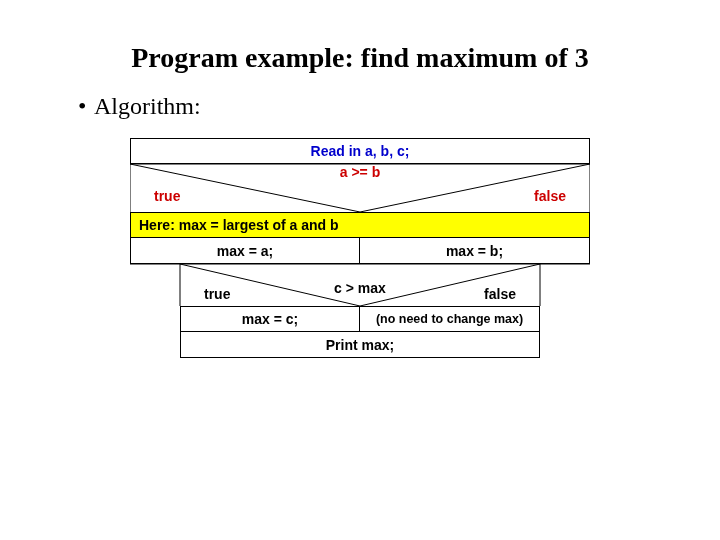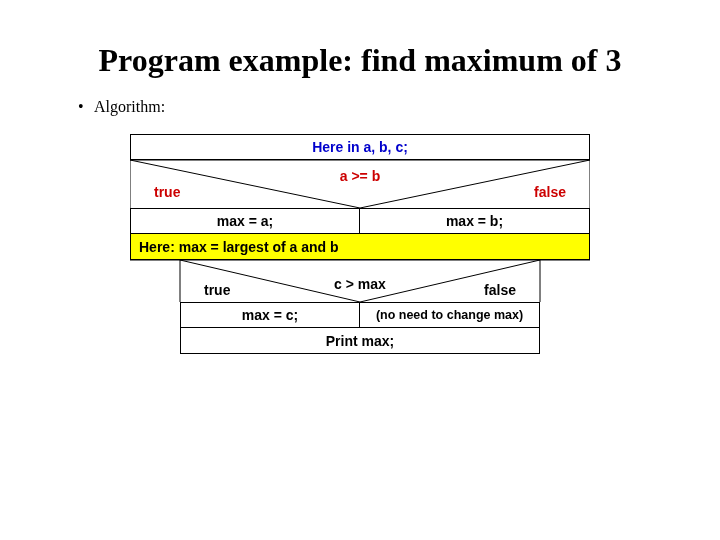--- a/index.html
+++ b/index.html
@@ -6,28 +6,28 @@
   body {
     width: 720px;
     height: 540px;
     background: #fff;
     font-family: "Times New Roman", Times, serif;
     color: #000;
     position: relative;
   }
   .title {
     text-align: center;
-    font-size: 32px;
+    font-size: 28px;
     font-weight: bold;
     padding: 40px 60px 18px 60px;
     line-height: 1.25;
   }
   .bullet-row {
     padding: 0 60px 0 78px;
-    font-size: 16px;
+    font-size: 24px;
     font-family: Liberation Serif, serif;
   }
   .bullet-row .dot {
     display: inline-block;
     width: 16px;
   }
   .flow {
     position: relative;
     margin: 18px auto 0 auto;
     width: 460px;
@@ -104,47 +104,47 @@
   <span>Program example: find maximum of 3</span><br>
 </div>
 
 <div class="bullet-row">
   <span class="dot">•</span><span>Algorithm:</span>
 </div>
 
 <div class="flow">
 
   <div class="row">
-    <span class="blue center-txt">Here in a, b, c;</span>
+    <span class="blue center-txt">Read in a, b, c;</span>
   </div>
 
   <div class="tf-layer" style="height:48px;">
     <svg viewBox="0 0 460 48" preserveAspectRatio="none">
       <line x1="0" y1="0" x2="460" y2="0" stroke="#000" stroke-width="1"></line>
       <line x1="0" y1="0" x2="230" y2="48" stroke="#000" stroke-width="1"></line>
       <line x1="460" y1="0" x2="230" y2="48" stroke="#000" stroke-width="1"></line>
       <line x1="0" y1="0" x2="0" y2="48" stroke="#000" stroke-width="1"></line>
       <line x1="460" y1="0" x2="460" y2="48" stroke="#000" stroke-width="1"></line>
     </svg>
     <span class="tf-label red" style="left:24px; top:24px;">true</span>
-    <span class="tf-label red cond" style="top:8px;">a &gt;= b</span>
+    <span class="tf-label red cond" style="top:0;">a &gt;= b</span>
     <span class="tf-label red" style="right:24px; top:24px;">false</span>
+  </div>
+
+  <div class="row yellow">
+    <span>Here: max = largest of a and b</span>
   </div>
 
   <div class="row two">
     <div class="half left">
       <span>max = a;</span>
     </div>
     <div class="half right">
       <span>max = b;</span>
     </div>
-  </div>
-
-  <div class="row yellow">
-    <span>Here: max = largest of a and b</span>
   </div>
 
   <div class="tf-layer" style="height:42px;">
     <svg viewBox="0 0 460 42" preserveAspectRatio="none">
       <line x1="0" y1="0" x2="460" y2="0" stroke="#000" stroke-width="1"></line>
       <line x1="50" y1="0" x2="230" y2="42" stroke="#000" stroke-width="1"></line>
       <line x1="410" y1="0" x2="230" y2="42" stroke="#000" stroke-width="1"></line>
       <line x1="50" y1="0" x2="50" y2="42" stroke="#000" stroke-width="1"></line>
       <line x1="410" y1="0" x2="410" y2="42" stroke="#000" stroke-width="1"></line>
     </svg>

